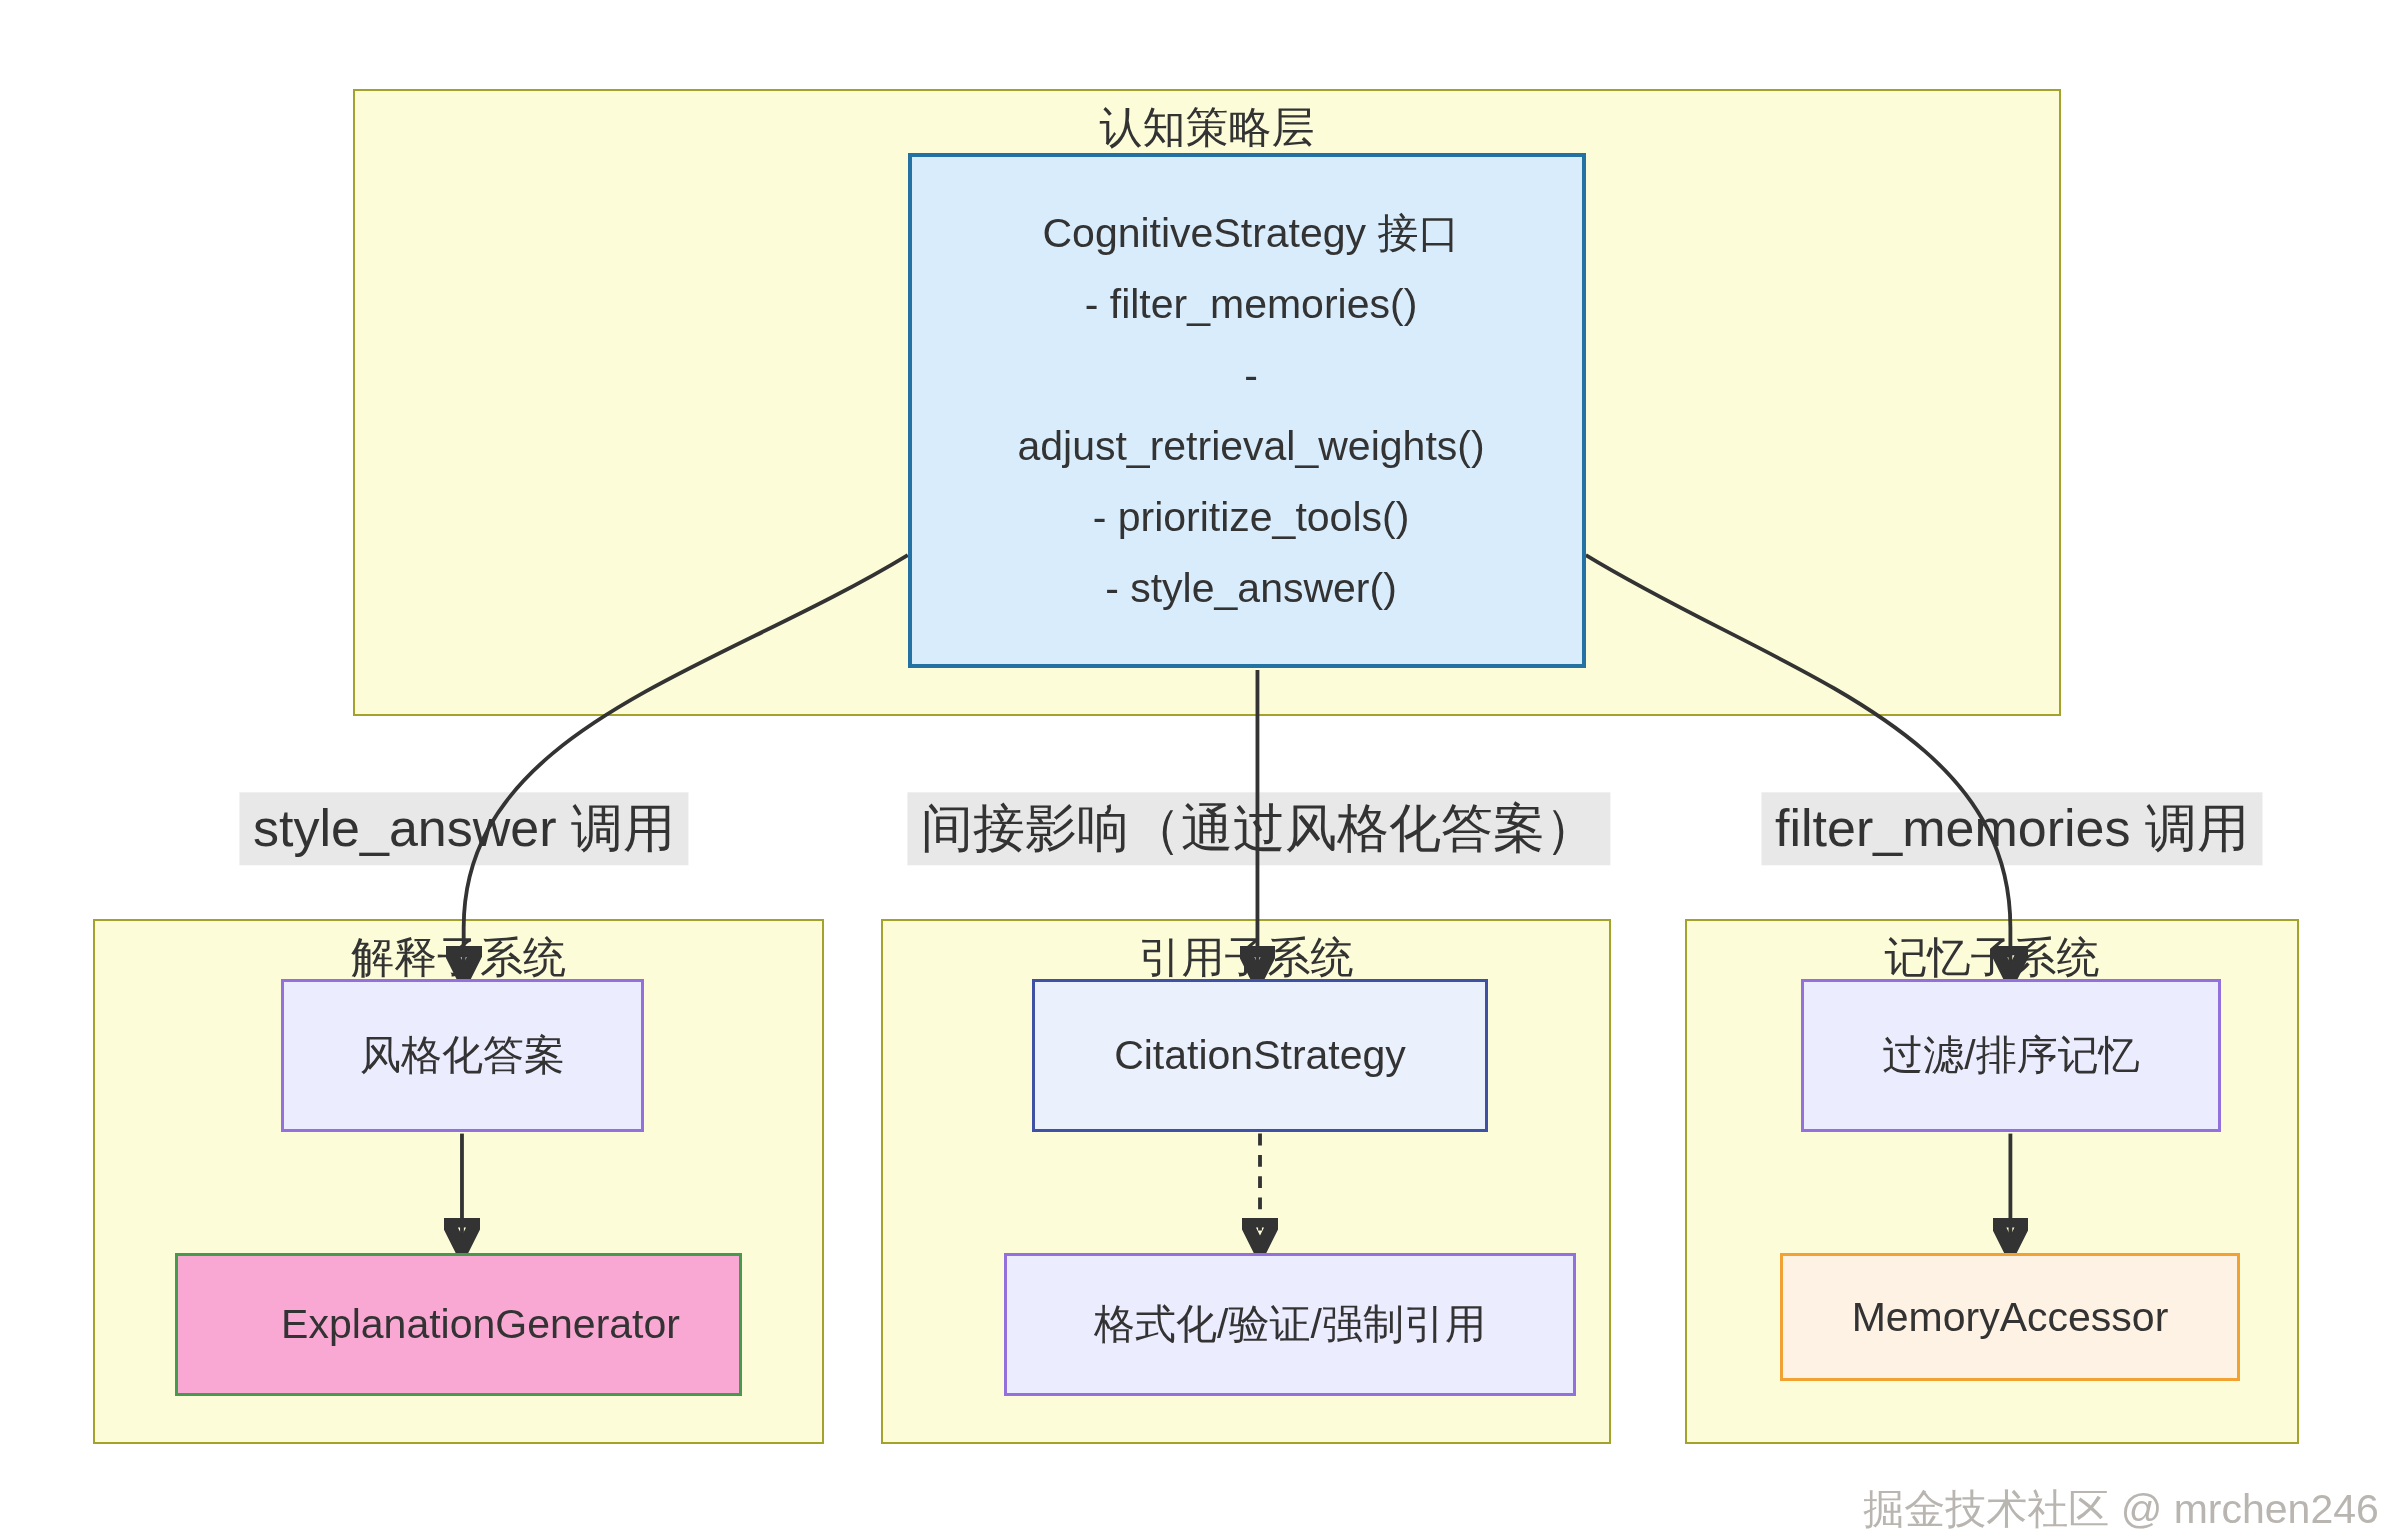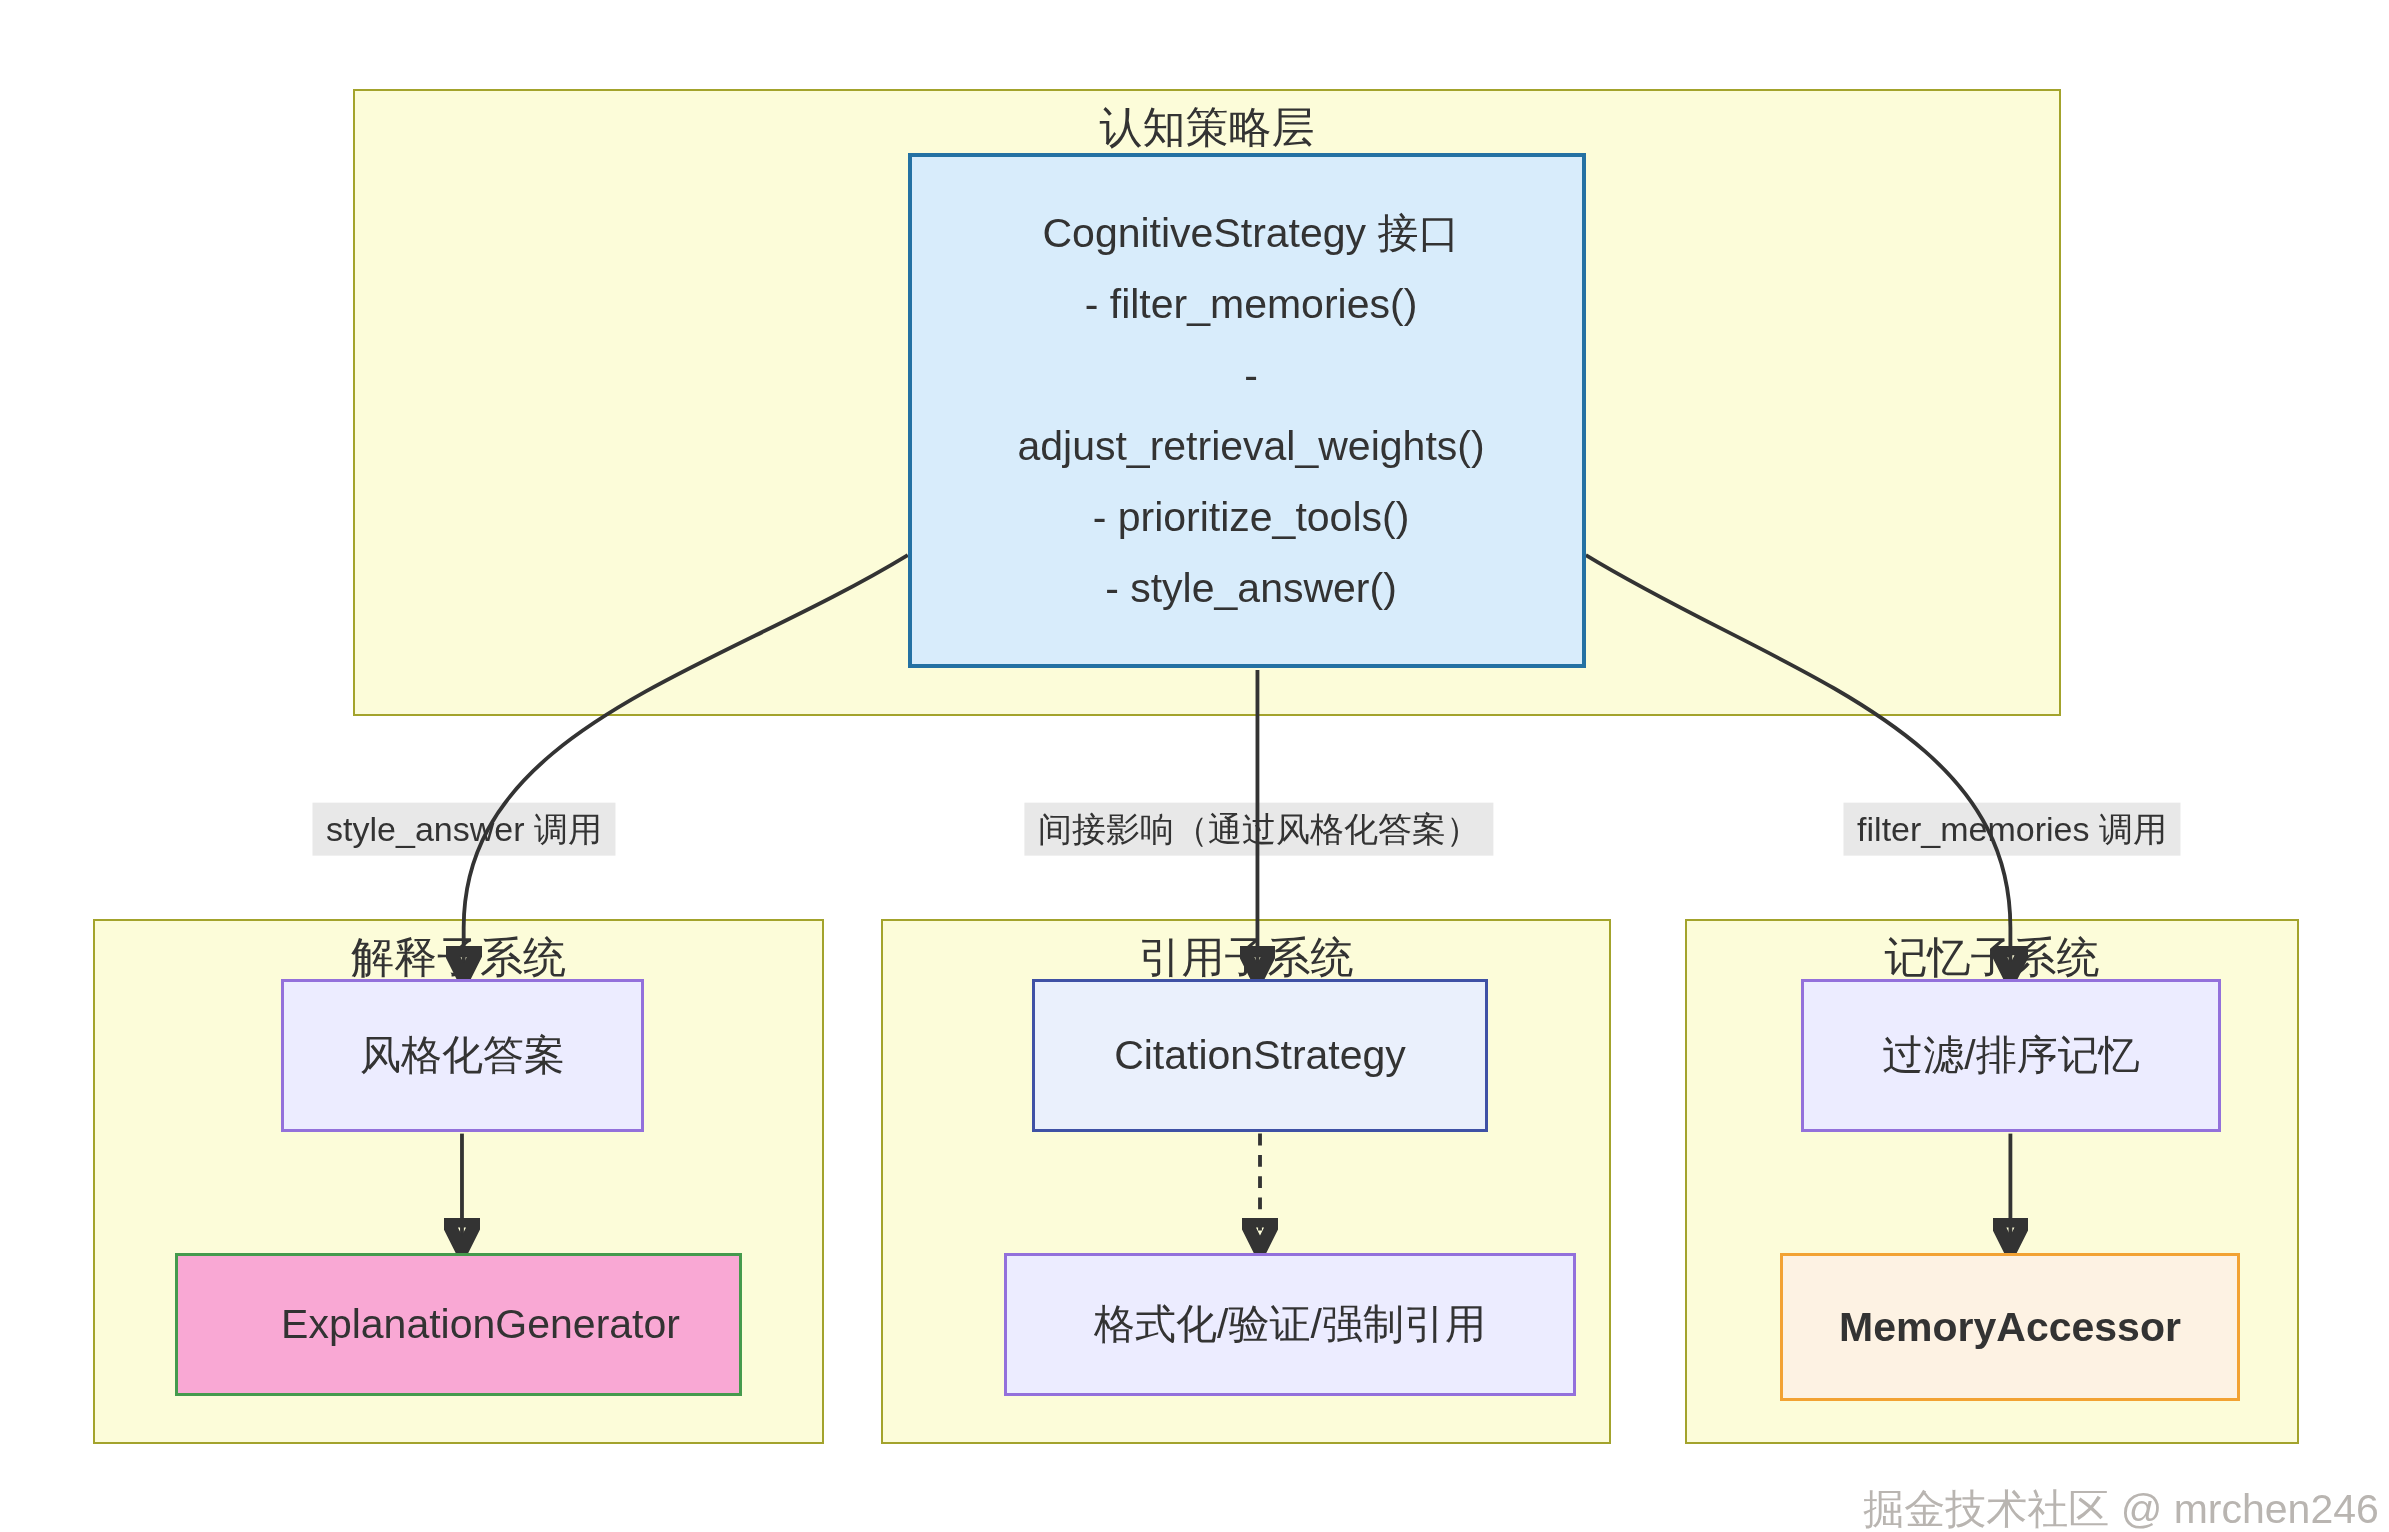--- a/index.html
+++ b/index.html
@@ -36,21 +36,21 @@
   .cluster.c1   { left: 93px;  top: 919px; width: 731px;  height: 525px; }
   .cluster.c2   { left: 881px; top: 919px; width: 730px;  height: 525px; }
   .cluster.c3   { left: 1685px; top: 919px; width: 614px;  height: 525px; }
 
   
   .edge-label {
     position: absolute;
     transform: translate(-50%, -50%);
     background: #e8e8e8;
     color: #333333;
-    font-size: 34px;
+    font-size: 52px;
     line-height: 1.15;
     padding: 6.8px 13.6px;
     white-space: nowrap;
     z-index: 2;
   }
   .edge-label.l1 { left: 464px;  top: 829px; }
   .edge-label.l2 { left: 1259px; top: 829px; }
   .edge-label.l3 { left: 2012px; top: 829px; }
 
   
@@ -94,21 +94,21 @@
   .node.lavender { background: #ececff; border: 3.4px solid #9370db; }
   .node.citation { background: #eaf0fc; border: 3.4px solid #3f51a5; }
   .node.green    { background: #f9a8d4; border: 3.4px solid #459a4d; padding-left: 44px; }
   .node.orange   { background: #fdf2e3; border: 3.4px solid #f2a233; }
 
   .node.n1 { left: 281px;  top: 979px; width: 363px; height: 153px; }
   .node.n2 { left: 1032px; top: 979px; width: 456px; height: 153px; }
   .node.n3 { left: 1801px; top: 979px; width: 420px; height: 153px; }
   .node.n4 { left: 175px;  top: 1253px; width: 567px; height: 143px; }
   .node.n5 { left: 977px; top: 1253px; width: 572px; height: 143px; margin-left: 27px; }
-  .node.n6 { left: 1780px; top: 1253px; width: 460px; height: 148px; font-weight: bold; }
+  .node.n6 { left: 1780px; top: 1253px; width: 460px; height: 128px; }
 
   
   .watermark {
     position: absolute;
     right: 10.2px;
     top: 1482px;
     font-size: 41px;
     color: #b9b5b1;
     text-shadow: 1.7px 1.7px 0 #ffffff;
     z-index: 5;

